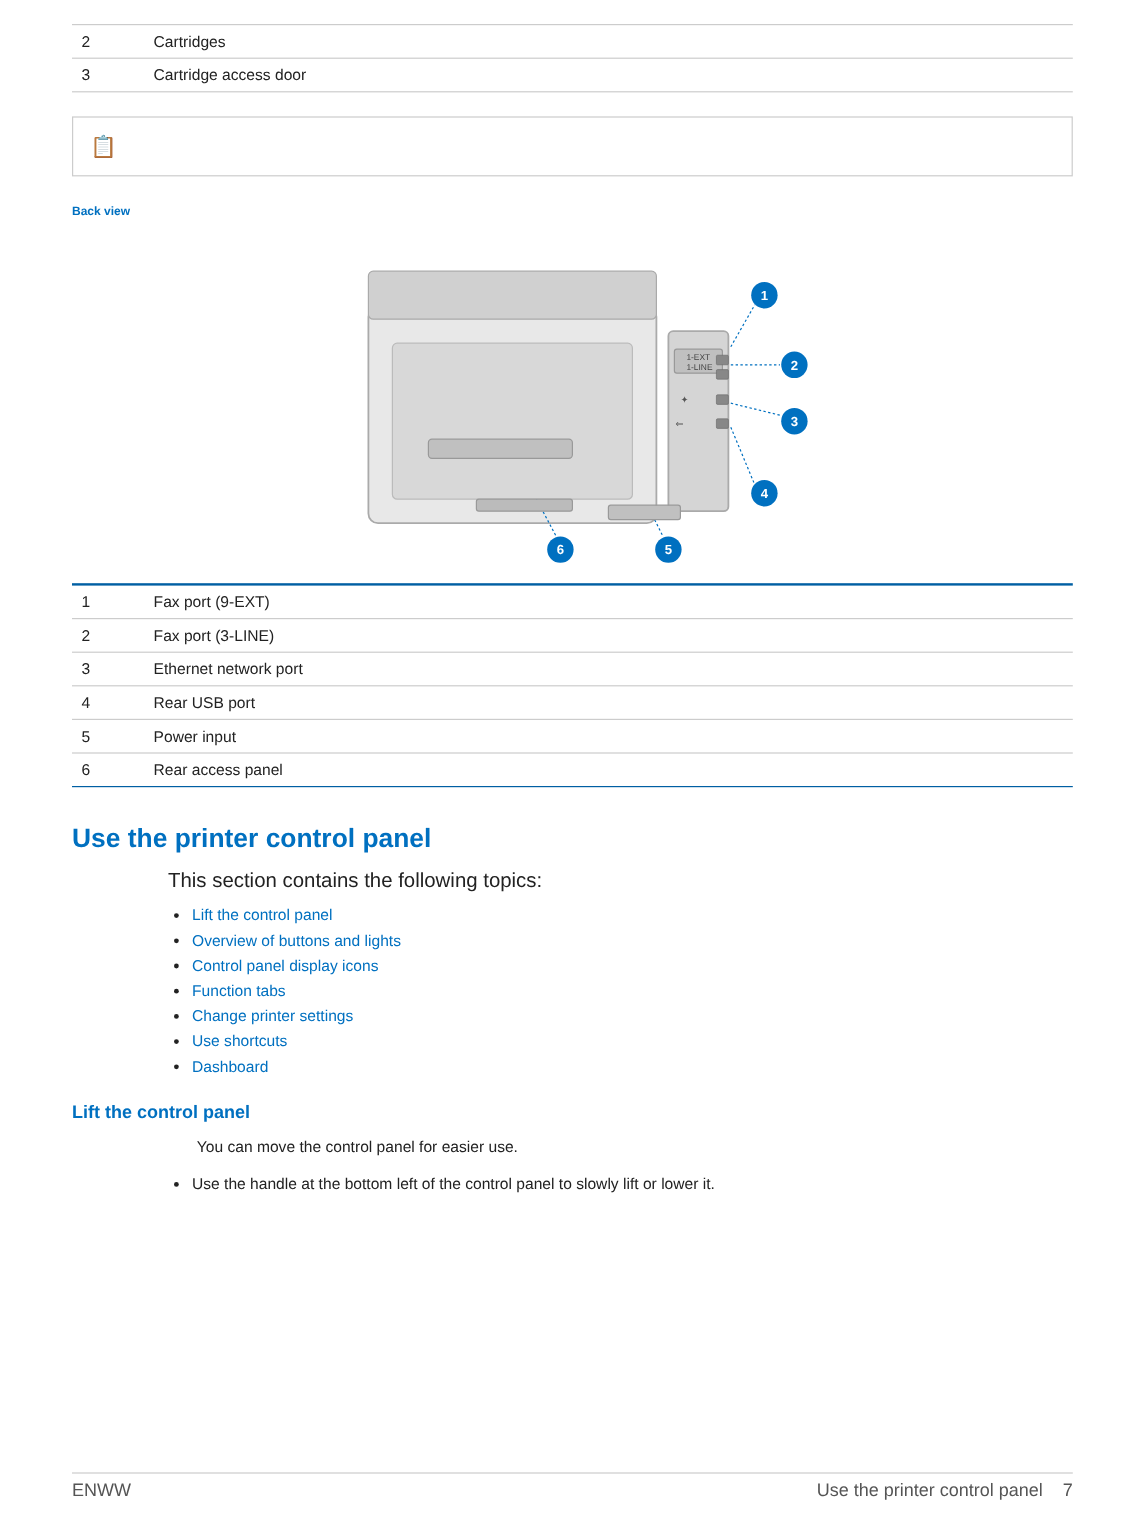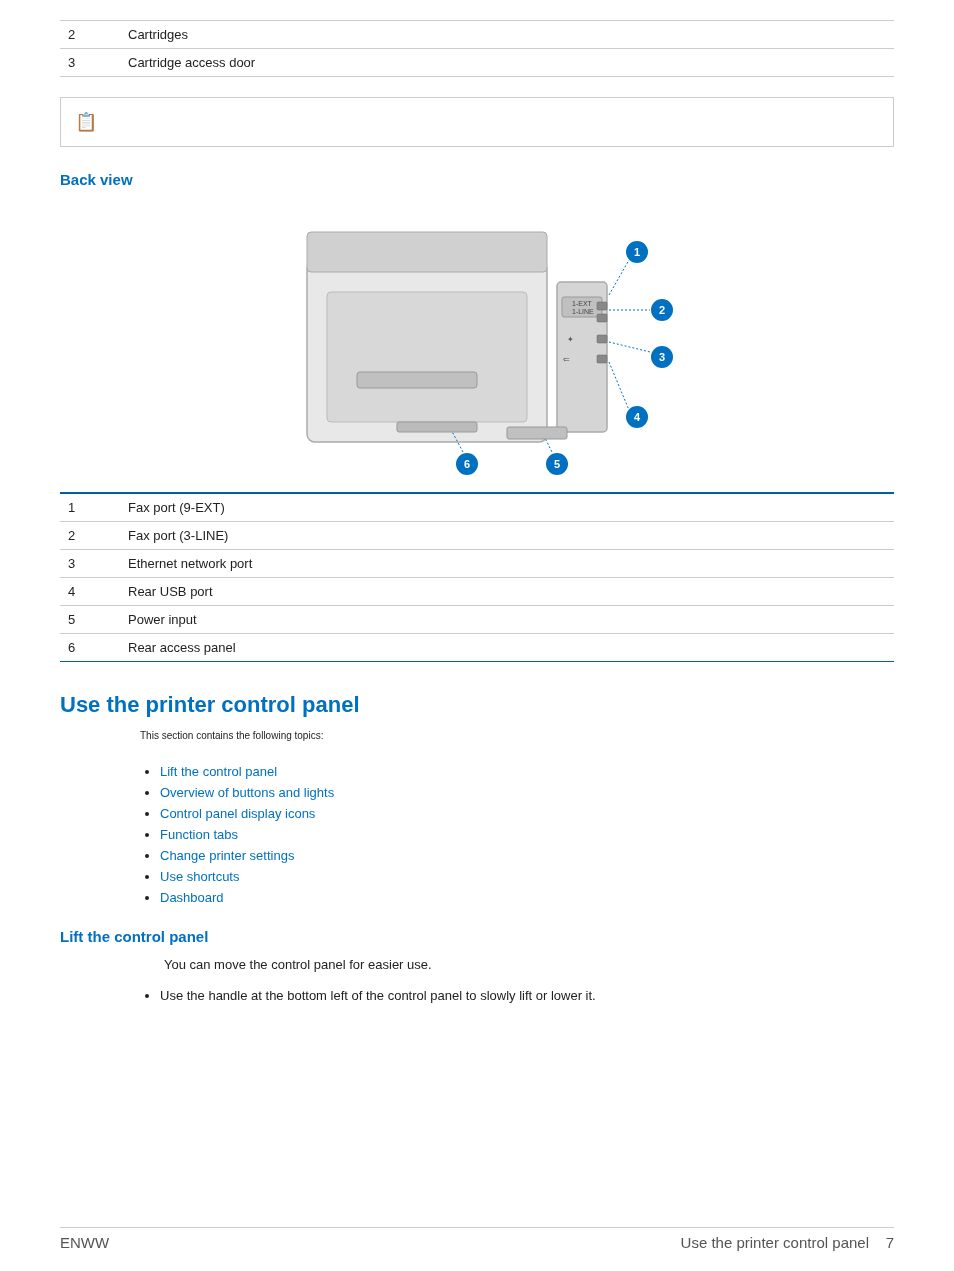--- a/index.html
+++ b/index.html
@@ -48,21 +48,21 @@
       margin-top: 1px;
     }
     .note-label {
       font-weight: bold;
       margin-right: 4px;
     }
 
     
     .section-heading {
       color: #0070c0;
-      font-size: 15px;
+      font-size: 10px;
       font-weight: bold;
       margin-bottom: 14px;
     }
 
     
     .diagram-area {
       display: flex;
       justify-content: center;
       margin-bottom: 10px;
       position: relative;
@@ -100,22 +100,22 @@
     
     .main-title {
       color: #0070c0;
       font-size: 22px;
       font-weight: bold;
       margin-bottom: 12px;
     }
 
     .topics-intro {
       margin-left: 80px;
-      margin-bottom: 20px;
-      font-size: 10px;
+      margin-bottom: 8px;
+      font-size: 17px;
     }
 
     
     .bullet-list {
       margin-left: 100px;
       margin-bottom: 20px;
     }
     .bullet-list li {
       list-style: disc;
       color: #222;

